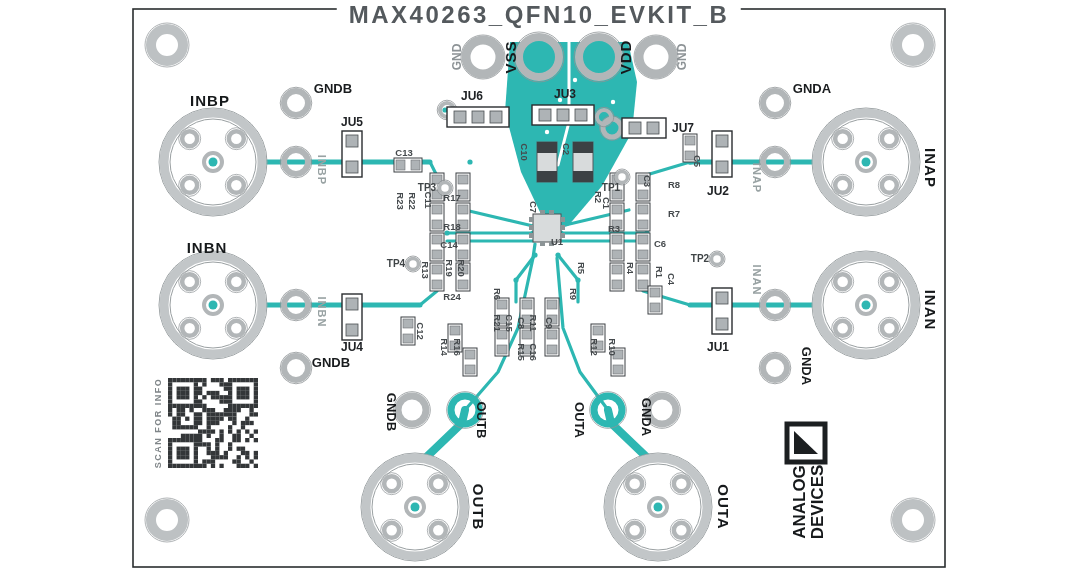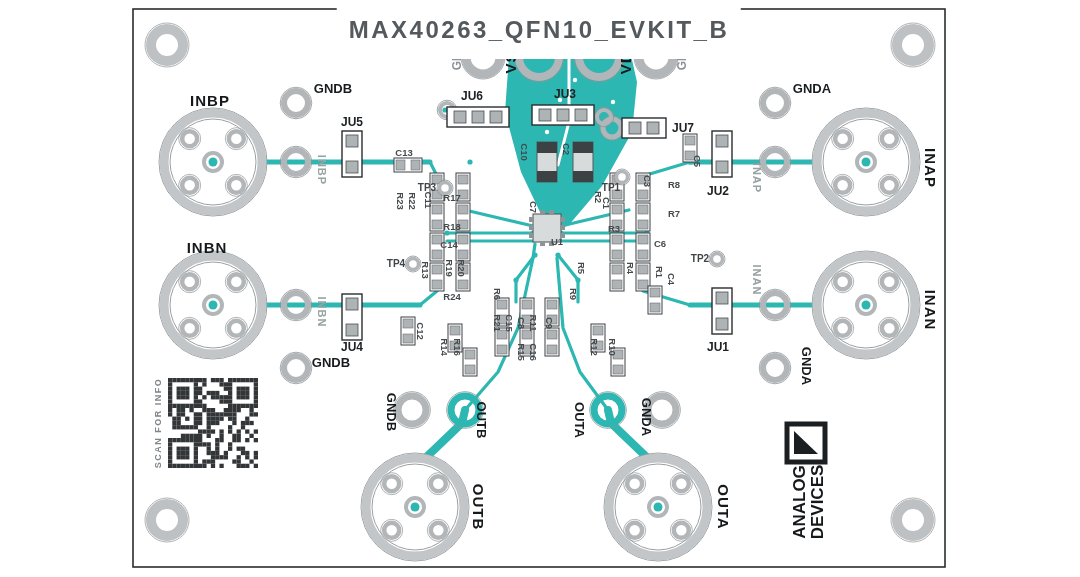--- a/index.html
+++ b/index.html
@@ -1,21 +1,21 @@
 <!DOCTYPE html>
 <html><head>
 <meta charset="utf-8">
 <style>
   html,body{margin:0;padding:0;background:#fff;}
   .stage{position:relative;width:1080px;height:577px;background:#fff;overflow:hidden;
          font-family:"Liberation Sans",sans-serif;}
   #board-svg{position:absolute;left:0;top:0;}
   .board-title{position:absolute;left:539px;top:1px;transform:translateX(-50%);
     font-size:24px;font-weight:bold;color:#54595d;letter-spacing:2.5px;background:#fff;
-    padding:15px 12px;z-index:5;white-space:nowrap;}
+    padding:0 12px;z-index:5;white-space:nowrap;}
   text{font-family:"Liberation Sans",sans-serif;}
   .port{font-size:15px;font-weight:bold;fill:#16191b;letter-spacing:1px;}
   .gray{font-size:12px;font-weight:bold;fill:#8d9396;}
   .silk{font-size:9.5px;font-weight:bold;fill:#454a4d;}
   .ju{font-size:12px;font-weight:bold;fill:#202326;}
   .net{font-size:11px;font-weight:bold;fill:#98a2a3;letter-spacing:1px;}
   .gnd{font-size:13px;font-weight:bold;fill:#191c1e;}
   .tp{font-size:10px;font-weight:bold;fill:#3f4446;}
   .brand{font-size:17px;font-weight:bold;fill:#16191b;}
   .qrcap{font-size:9px;font-weight:bold;fill:#7f8588;letter-spacing:1.5px;}

